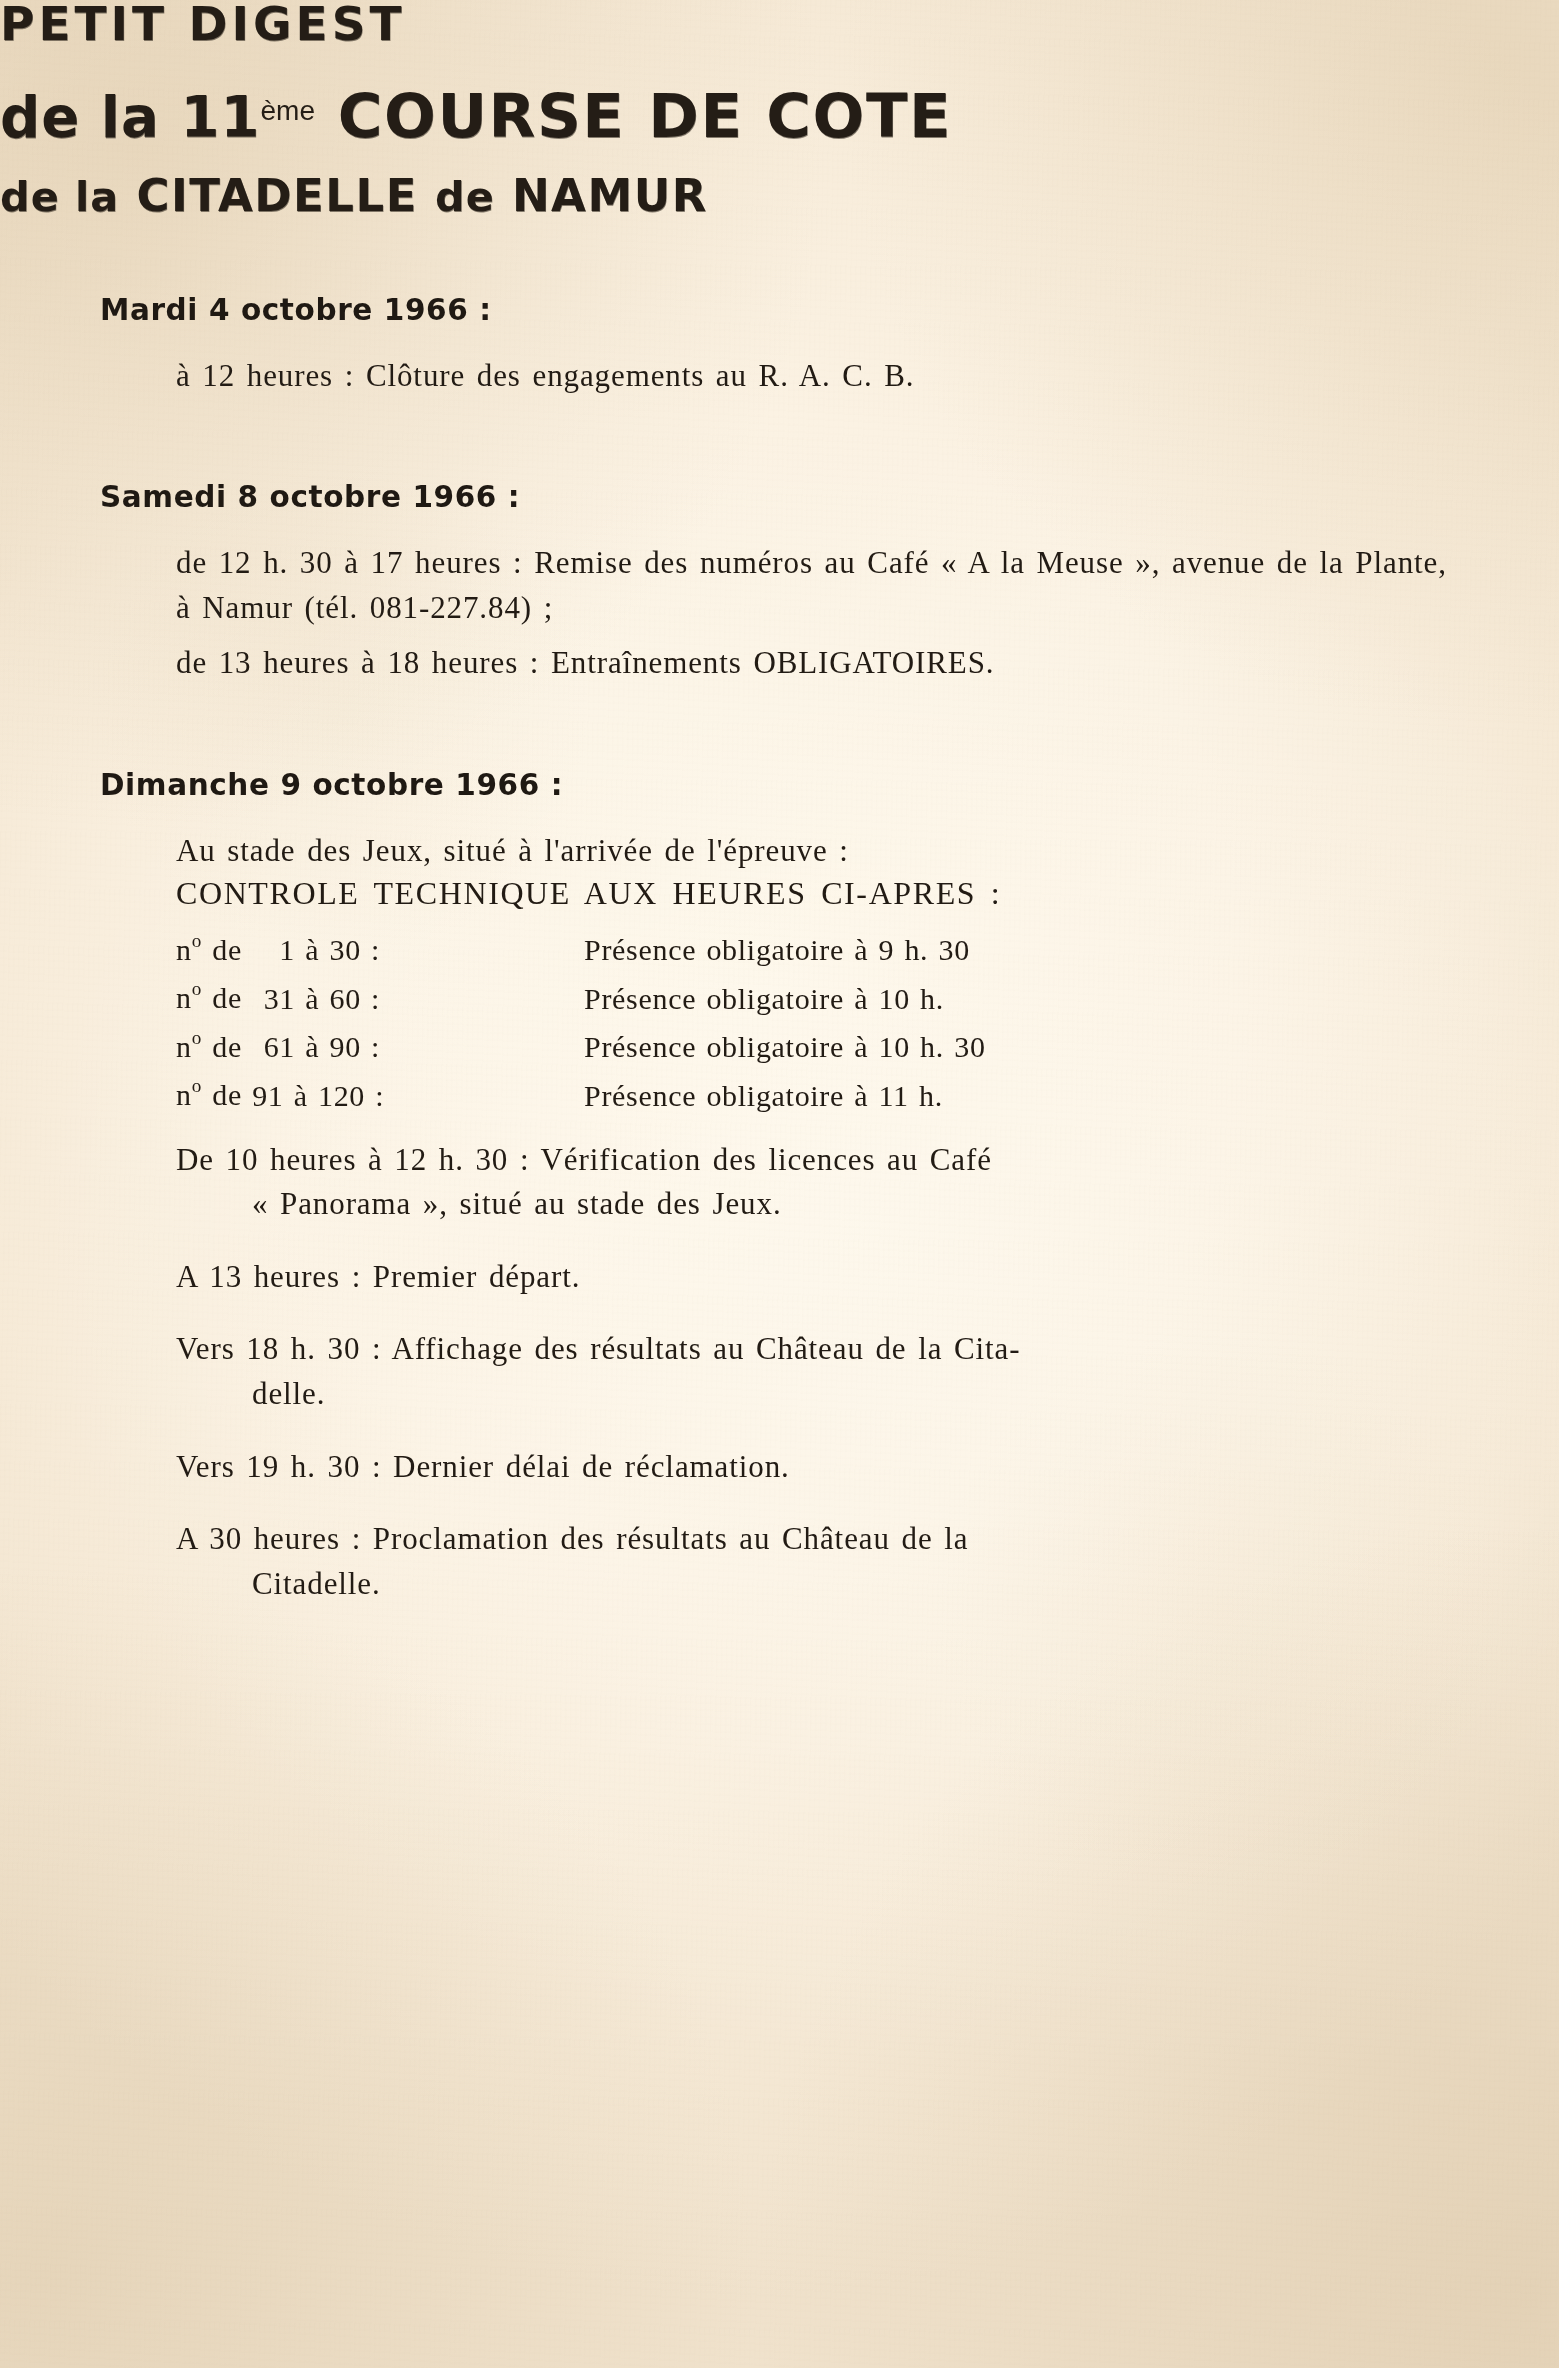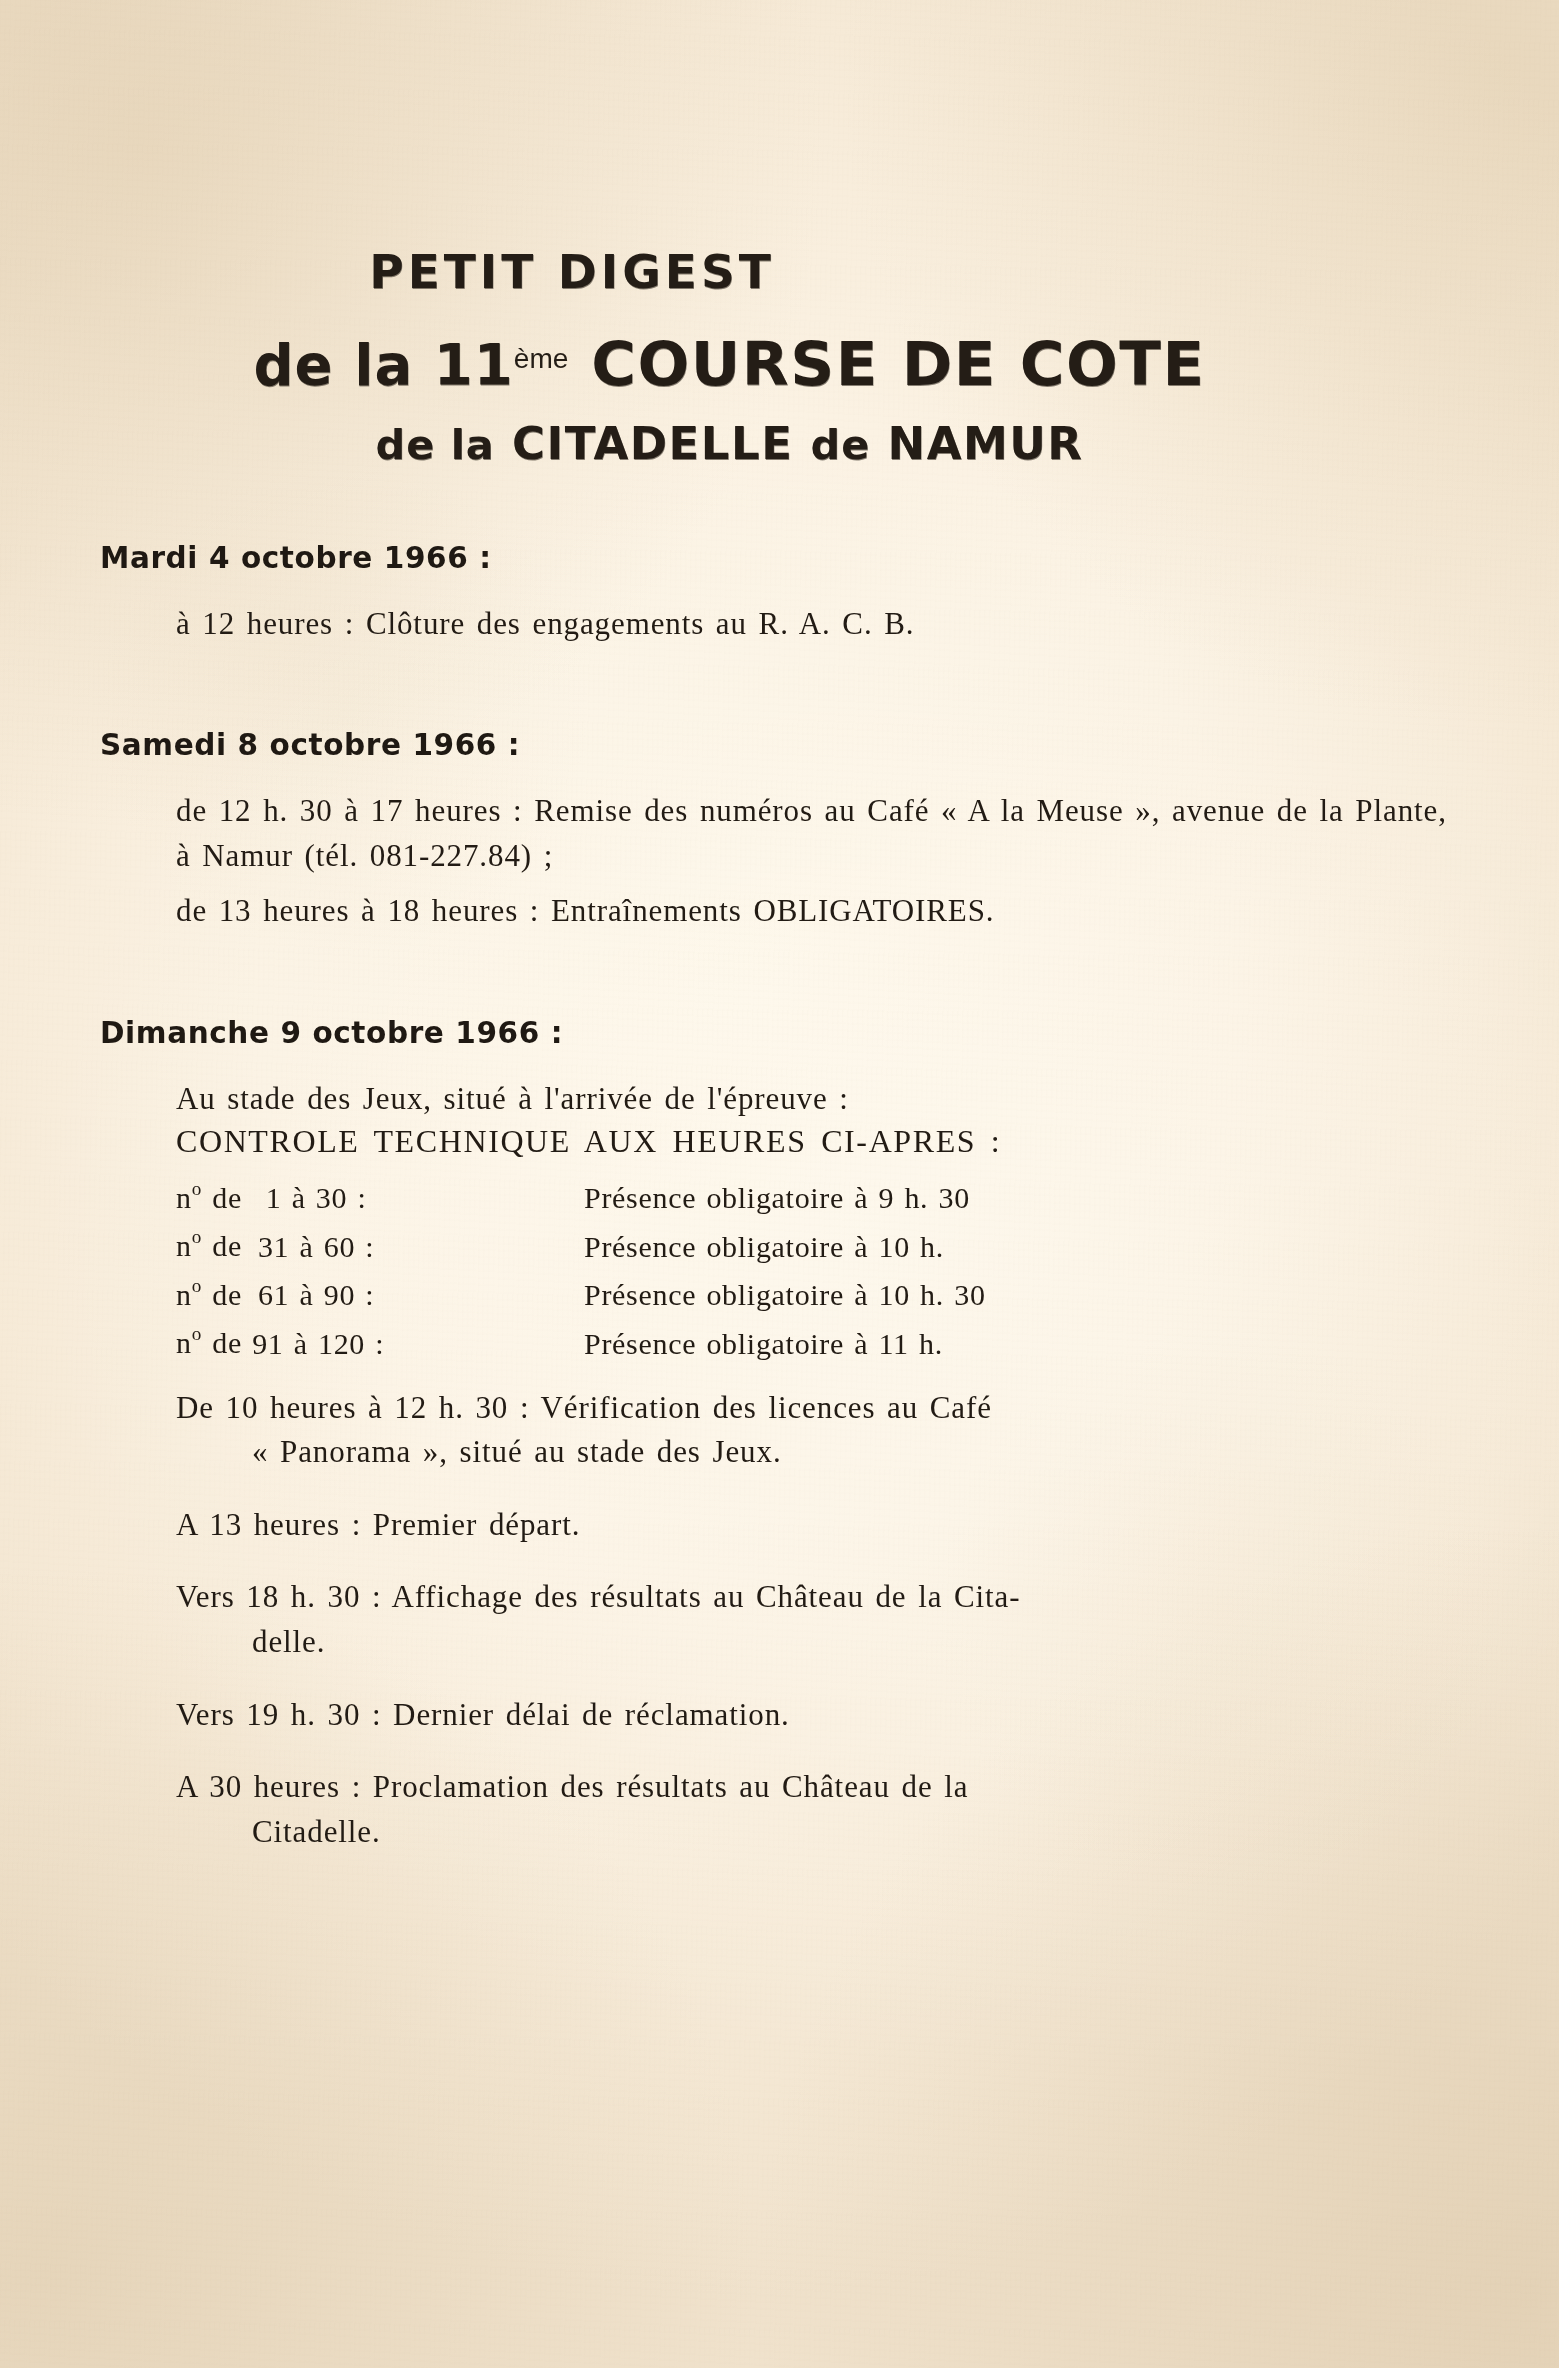--- a/index.html
+++ b/index.html
@@ -47,23 +47,22 @@
       repeating-linear-gradient(3deg, rgba(150,125,95,0.07) 0px, rgba(150,125,95,0) 3px, rgba(150,125,95,0) 7px);
   }
 
   .content {
     position: relative;
     z-index: 2;
   }
 
   
   .title-block {
-    padding-top: 248px;
     padding-right: 100px;
-    text-align: center;
+    text-align: left;
     color: #241d16;
   }
   .title-line {
     font-family: "DejaVu Sans", "Liberation Sans", sans-serif;
     font-weight: 700;
     letter-spacing: 1.5px;
     line-height: 1.0;
     white-space: nowrap;
     text-shadow: 0.5px 0.5px 0 rgba(40,32,24,0.55);
   }
@@ -153,21 +152,21 @@
   .control-table td.col-time {
     padding-left: 8px;
   }
   .num-sup {
     font-size: 0.64em;
     vertical-align: 0.70em;
   }
   .rng {
     display: inline-block;
     min-width: 128px;
-    text-align: center;
+    text-align: right;
   }
 
   .para {
     font-size: 31px;
     line-height: 1.44;
     letter-spacing: 0.9px;
     word-spacing: 3px;
     margin: 0 0 28px 0;
     color: #221b14;
   }

